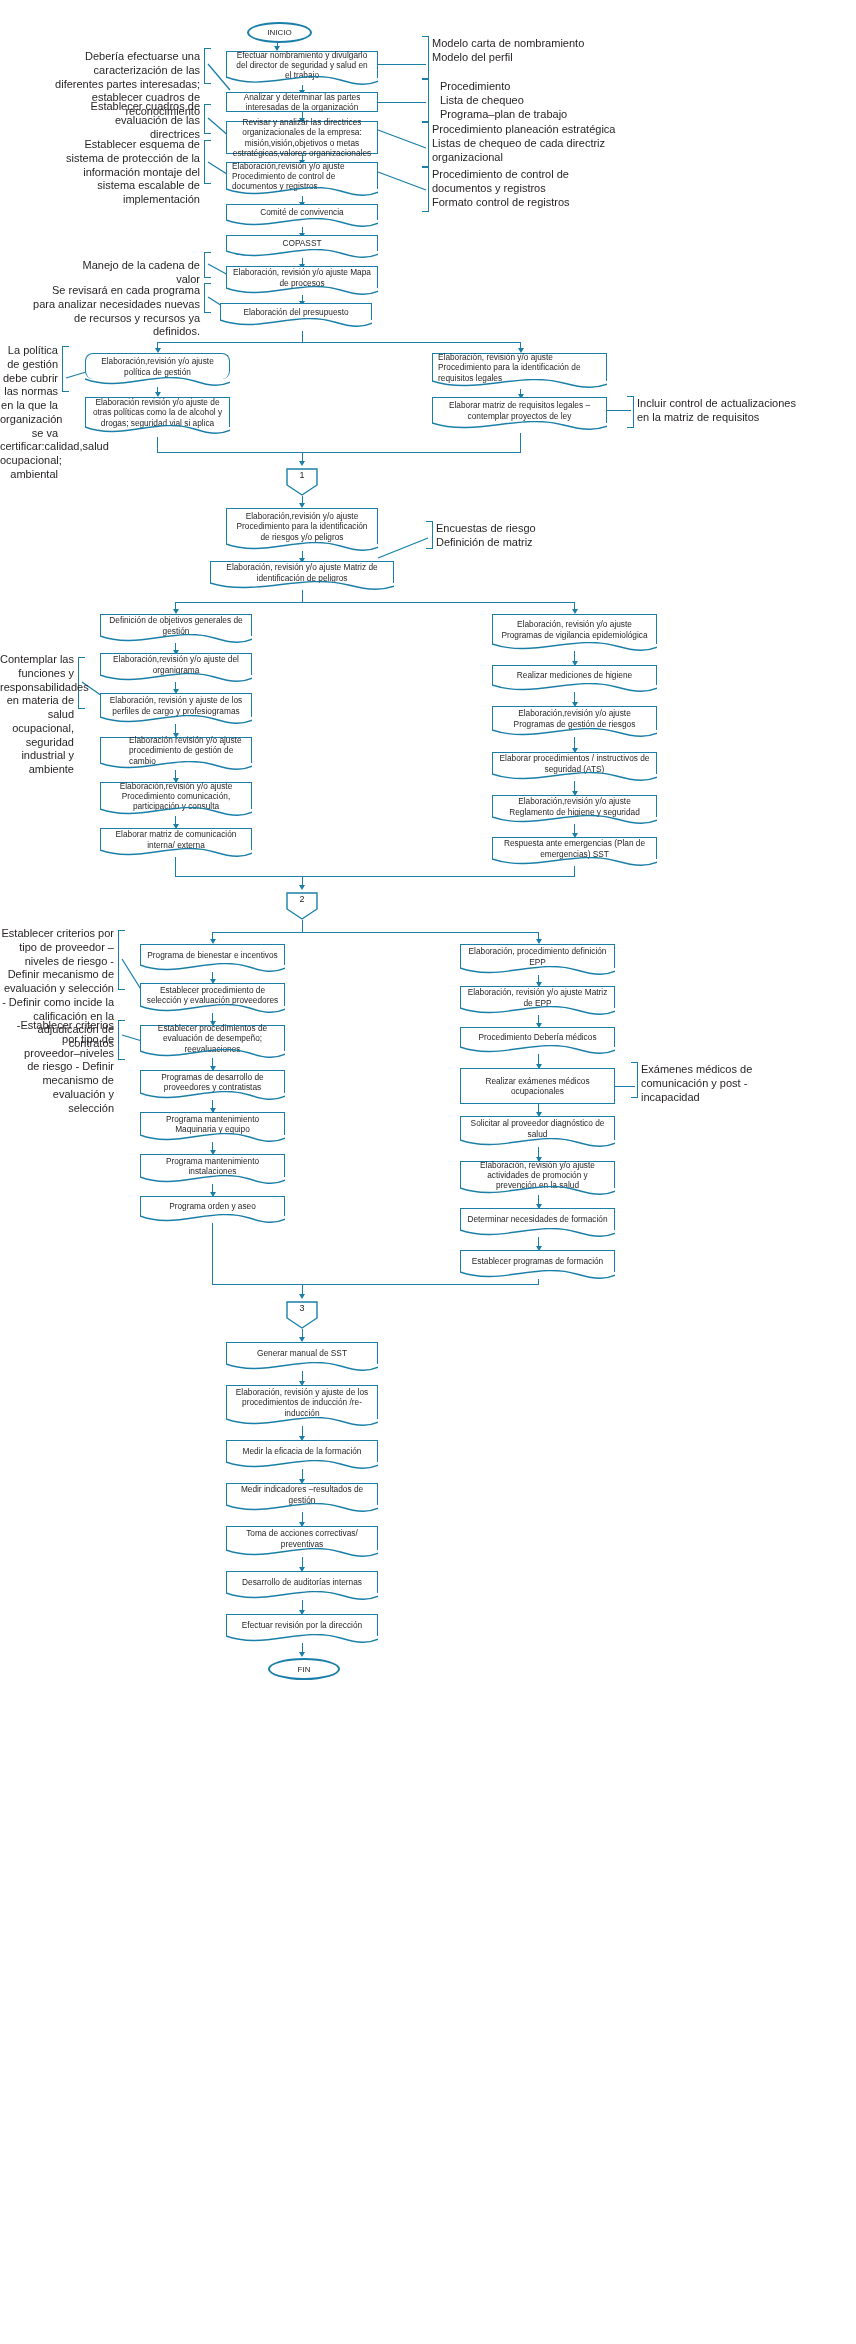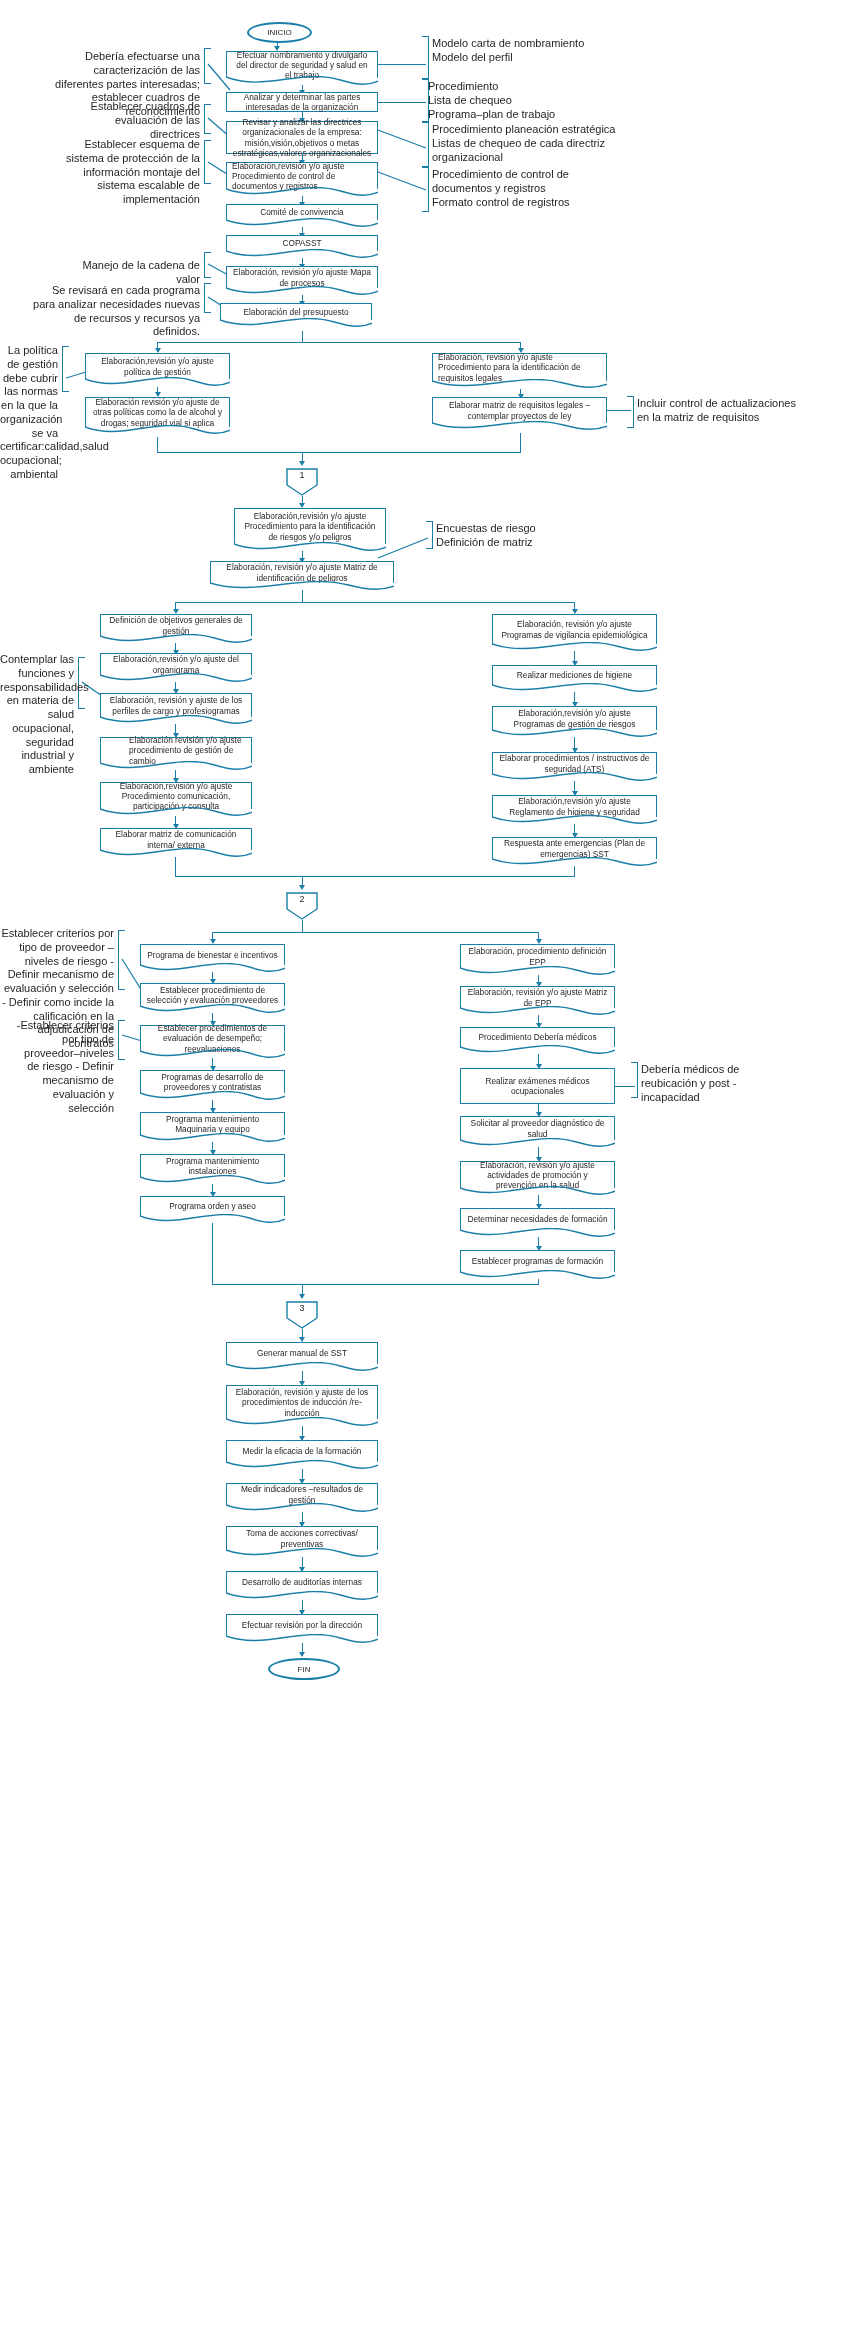--- a/index.html
+++ b/index.html
@@ -76,21 +76,21 @@
   </svg>
   <div class="ann r" style="left:50px;top:50px;width:150px;">Debería efectuarse una caracterización de las diferentes partes interesadas; establecer cuadros de reconocimiento</div>
 
   <div class="node plain" style="left:226px;top:92px;width:152px;height:20px;">
     <span>Analizar y determinar las partes interesadas de la organización</span>
   </div>
   <div class="ln lnv" style="left:301.5px;top:112px;height:8px;"></div>
   <div class="arw" style="left:299px;top:118px;"></div>
   <div class="ln lnh" style="left:378px;top:102px;width:48px;"></div>
   <div class="brk right" style="left:422px;top:79px;width:6px;height:42px;"></div>
-  <div class="ann l" style="left:428px;top:80px;width:180px;white-space:pre-line;">Procedimiento
+  <div class="ann l" style="left:440px;top:80px;width:180px;white-space:pre-line;">Procedimiento
 Lista de chequeo
 Programa–plan de trabajo</div>
 
   <div class="node plain" style="left:226px;top:121px;width:152px;height:33px;">
     <span>Revisar y analizar las directrices organizacionales de la empresa: misión,visión,objetivos o metas estratégicas,valores organizacionales</span>
   </div>
   <div class="ln lnv" style="left:301.5px;top:154px;height:8px;"></div>
   <div class="arw" style="left:299px;top:160px;"></div>
   <svg class="conn" style="left:378px;top:130px;width:48px;height:18px;">
     <path d="M0,0 L48,18" stroke="#1a7fa8" stroke-width="1.3" fill="none"></path>
@@ -168,21 +168,21 @@
   </svg>
   <div class="ann r" style="left:30px;top:284px;width:170px;">Se revisará en cada programa para analizar necesidades nuevas de recursos y recursos ya definidos.</div>
 
   <div class="ln lnv" style="left:301.5px;top:331px;height:12px;"></div>
   <div class="ln lnh" style="left:157px;top:342px;width:364px;"></div>
   <div class="ln lnv" style="left:157px;top:342px;height:9px;"></div>
   <div class="arw" style="left:154.5px;top:348px;"></div>
   <div class="ln lnv" style="left:520px;top:342px;height:9px;"></div>
   <div class="arw" style="left:517.5px;top:348px;"></div>
 
-  <div class="node doc" style="left:85px;top:353px;width:145px;height:26px;">
+  <div class="node doc" style="left:85px;top:353px;width:145px;height:26px;border-radius:8px;">
     <span>Elaboración,revisión y/o ajuste política de gestión</span>
     <svg class="wave" viewBox="0 0 145 13" preserveAspectRatio="none">
       <path d="M0,2 C36,16 72,-8 109,4 C127,10 136,9 145,5" fill="none" stroke="#1a7fa8" stroke-width="1.4"></path>
     </svg>
   </div>
   <div class="ln lnv" style="left:157px;top:387px;height:9px;"></div>
   <div class="arw" style="left:154.5px;top:392px;"></div>
   <div class="brk left" style="left:62px;top:346px;width:6px;height:44px;"></div>
   <svg class="conn" style="left:66px;top:368px;width:20px;height:10px;">
     <path d="M0,10 L20,4" stroke="#1a7fa8" stroke-width="1.3" fill="none"></path>
@@ -223,21 +223,21 @@
 
   <div class="pent" style="left:285px;top:468px;">
     <svg viewBox="0 0 34 28" width="34" height="28">
       <path d="M2,1 L32,1 L32,17 L17,27 L2,17 Z" fill="#fff" stroke="#1a7fa8" stroke-width="1.4"></path>
     </svg>
     <div class="pnum">1</div>
   </div>
   <div class="ln lnv" style="left:301.5px;top:496px;height:10px;"></div>
   <div class="arw" style="left:299px;top:503px;"></div>
 
-  <div class="node doc" style="left:226px;top:508px;width:152px;height:36px;margin-left:8px;">
+  <div class="node doc" style="left:226px;top:508px;width:152px;height:36px;">
     <span>Elaboración,revisión y/o ajuste Procedimiento para la identificación de riesgos y/o peligros</span>
     <svg class="wave" viewBox="0 0 152 13" preserveAspectRatio="none">
       <path d="M0,2 C38,16 76,-8 114,4 C133,10 143,9 152,5" fill="none" stroke="#1a7fa8" stroke-width="1.4"></path>
     </svg>
   </div>
   <div class="ln lnv" style="left:301.5px;top:551px;height:10px;"></div>
   <div class="arw" style="left:299px;top:558px;"></div>
   <svg class="conn" style="left:378px;top:538px;width:50px;height:20px;">
     <path d="M50,0 L0,20" stroke="#1a7fa8" stroke-width="1.3" fill="none"></path>
   </svg>
@@ -489,21 +489,21 @@
   <div class="ln lnv" style="left:538px;top:1054px;height:13px;"></div>
   <div class="arw" style="left:535.5px;top:1064px;"></div>
 
   <div class="node plain" style="left:460px;top:1068px;width:155px;height:36px;text-align:center;">
     <span>Realizar exámenes médicos ocupacionales</span>
   </div>
   <div class="ln lnv" style="left:538px;top:1104px;height:11px;"></div>
   <div class="arw" style="left:535.5px;top:1112px;"></div>
   <div class="ln lnh" style="left:615px;top:1086px;width:20px;"></div>
   <div class="brk right" style="left:631px;top:1062px;width:6px;height:34px;"></div>
-  <div class="ann l" style="left:641px;top:1063px;width:150px;">Debería médicos de reubicación y post -incapacidad</div>
+  <div class="ann l" style="left:641px;top:1063px;width:150px;">Exámenes médicos de comunicación y post -incapacidad</div>
 
   <div class="node doc" style="left:460px;top:1116px;width:155px;height:24px;">
     <span>Solicitar al proveedor diagnóstico de salud</span>
     <svg class="wave" viewBox="0 0 155 13" preserveAspectRatio="none">
       <path d="M0,2 C39,16 77,-8 116,4 C136,10 146,9 155,5" fill="none" stroke="#1a7fa8" stroke-width="1.4"></path>
     </svg>
   </div>
   <div class="ln lnv" style="left:538px;top:1147px;height:13px;"></div>
   <div class="arw" style="left:535.5px;top:1157px;"></div>
 

